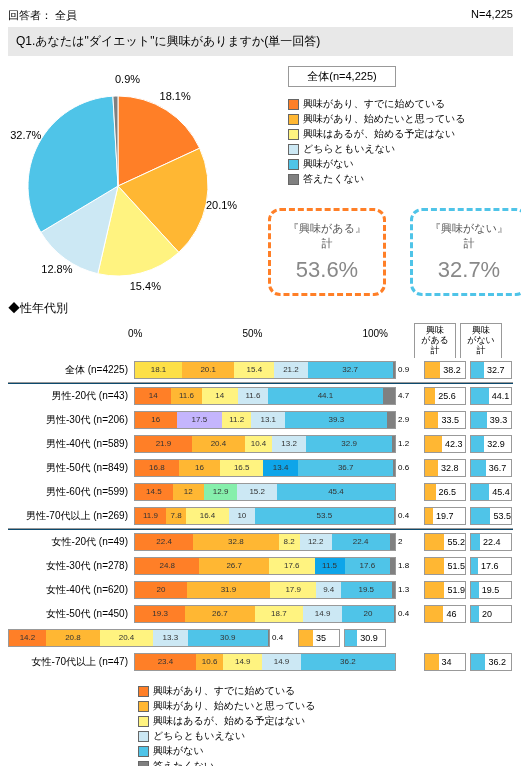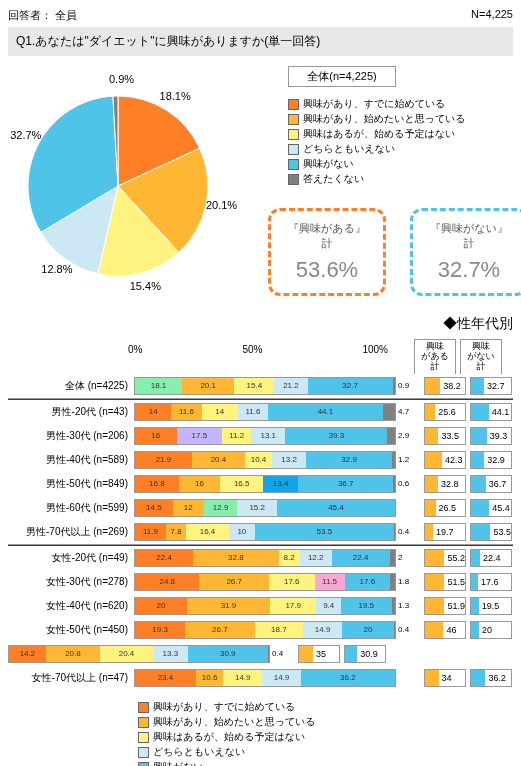--- a/index.html
+++ b/index.html
@@ -9,21 +9,21 @@
   .overall-label { text-align: center; border: 1px solid #999; padding: 2px 8px; width: 90px; margin-left: 280px; font-size: 11px; }
   .pie-wrap { position: absolute; left: 10px; top: 20px; }
   .pie-labels { position: absolute; font-size: 11px; }
   .legend1 { position: absolute; left: 280px; top: 30px; font-size: 10px; }
   .legend1 div { margin: 1px 0; }
   .sq { display: inline-block; width: 9px; height: 9px; margin-right: 4px; vertical-align: middle; }
   .boxes { position: absolute; left: 260px; top: 142px; display: flex; gap: 24px; align-items: flex-end; }
   .dbox { border: 3px dashed; border-radius: 12px; padding: 10px 16px; text-align: center; width: 80px; }
   .dbox .t { font-size: 11px; color: #555; }
   .dbox .v { font-size: 22px; color: #888; margin-top: 6px; }
-  .sub-title { font-size: 14px; margin: 19px 0 6px; text-align: right; }
+  .sub-title { font-size: 12px; margin: 4px 0 6px; }
   .bars-section { margin-top: 4px; }
   .bar-header { display: flex; }
   .axis { margin-left: 120px; width: 260px; display: flex; justify-content: space-between; font-size: 10px; height: 16px; align-items: flex-end; }
   .sum-header { display: flex; margin-left: 12px; gap: 4px; }
   .sum-header div { width: 40px; font-size: 9px; text-align: center; border-top: 1px solid #999; border-left: 1px solid #999; border-right: 1px solid #999; padding: 2px 0; line-height: 1.1; }
   .row { display: flex; align-items: center; height: 24px; }
   .row.sep-top { border-top: 1px solid #0c4a6e; }
   .row.sep-bot { border-bottom: 1px solid #999; }
   .rlabel { width: 120px; text-align: right; padding-right: 6px; font-size: 10px; }
   .bar { width: 260px; height: 16px; display: flex; border: 1px solid #999; }
@@ -58,21 +58,21 @@
         <path d="M0,0 L-77.17739905742876,46.2995580403355 A90,90 0 0 1 -5.086668103382147,-89.85613950980776 Z" fill="#4fc4e8" stroke="#fff"></path>
         <path d="M0,0 L-5.086668103382147,-89.85613950980776 A90,90 0 0 1 6.3403325984522e-14,-90 Z" fill="#808080" stroke="#fff"></path>
       </svg>
   </div>
   <div id="pie-labels">
       <div class="pie-labels" style="left: 151.54px; top: 23.5228px;">18.1%</div>
       <div class="pie-labels" style="left: 197.95px; top: 132.646px;">20.1%</div>
       <div class="pie-labels" style="left: 121.751px; top: 213.535px;">15.4%</div>
       <div class="pie-labels" style="left: 33.2825px; top: 196.947px;">12.8%</div>
       <div class="pie-labels" style="left: 2.20461px; top: 62.8674px;">32.7%</div>
-      <div class="pie-labels" style="left: 101px; top: 7.04197px;">0.9%</div>
+      <div class="pie-labels" style="left: 107px; top: 7.04197px;">0.9%</div>
     </div>
 
   <div class="legend1" id="legend1">
       <div><span class="sq" style="background:#ff7f27;border:1px solid #666"></span>興味があり、すでに始めている</div>
       <div><span class="sq" style="background:#ffb733;border:1px solid #666"></span>興味があり、始めたいと思っている</div>
       <div><span class="sq" style="background:#fff380;border:1px solid #666"></span>興味はあるが、始める予定はない</div>
       <div><span class="sq" style="background:#cce8f4;border:1px solid #666"></span>どちらともいえない</div>
       <div><span class="sq" style="background:#4fc4e8;border:1px solid #666"></span>興味がない</div>
       <div><span class="sq" style="background:#808080;border:1px solid #666"></span>答えたくない</div>
     </div>
@@ -101,21 +101,21 @@
     <div style="width:14px"></div>
     <div class="sum-header">
       <div id="sh-yes">興味<br>がある<br>計</div>
       <div id="sh-no">興味<br>がない<br>計</div>
     </div>
   </div>
   <div id="rows">
       <div class="row sep-bot">
         <div class="rlabel">全体 (n=4225)</div>
         <div class="bar">
-          <div class="seg" style="width:18.1%;background:#86efac">18.1</div>
+          <div class="seg" style="width:18.1%;background:#fde047">18.1</div>
           <div class="seg" style="width:20.1%;background:#ffb733">20.1</div>
           <div class="seg" style="width:15.4%;background:#fff380">15.4</div>
           <div class="seg" style="width:12.8%;background:#cce8f4">21.2</div>
           <div class="seg" style="width:32.7%;background:#4fc4e8">32.7</div>
           <div class="seg" style="width:0.9%;background:#808080"></div>
         </div>
         <div class="ext">0.9</div>
     <div class="sums">
       <div class="sumcell">
             <div class="f" style="width:38.2%;background:#ffb733"></div>
@@ -279,21 +279,21 @@
             <span>22.4</span>
           </div>
     </div>
       </div>
       <div class="row">
         <div class="rlabel">女性-30代 (n=278)</div>
         <div class="bar">
           <div class="seg" style="width:24.8%;background:#ff7f27">24.8</div>
           <div class="seg" style="width:26.7%;background:#ffb733">26.7</div>
           <div class="seg" style="width:17.6%;background:#fff380">17.6</div>
-          <div class="seg" style="width:11.5%;background:#f9a8d4">11.5</div>
+          <div class="seg" style="width:11.5%;background:#0ea5e9">11.5</div>
           <div class="seg" style="width:17.6%;background:#4fc4e8">17.6</div>
           <div class="seg" style="width:1.8%;background:#808080"></div>
         </div>
         <div class="ext">1.8</div>
     <div class="sums">
       <div class="sumcell">
             <div class="f" style="width:51.5%;background:#ffb733"></div>
             <span>51.5</span>
           </div>
       <div class="sumcell">

